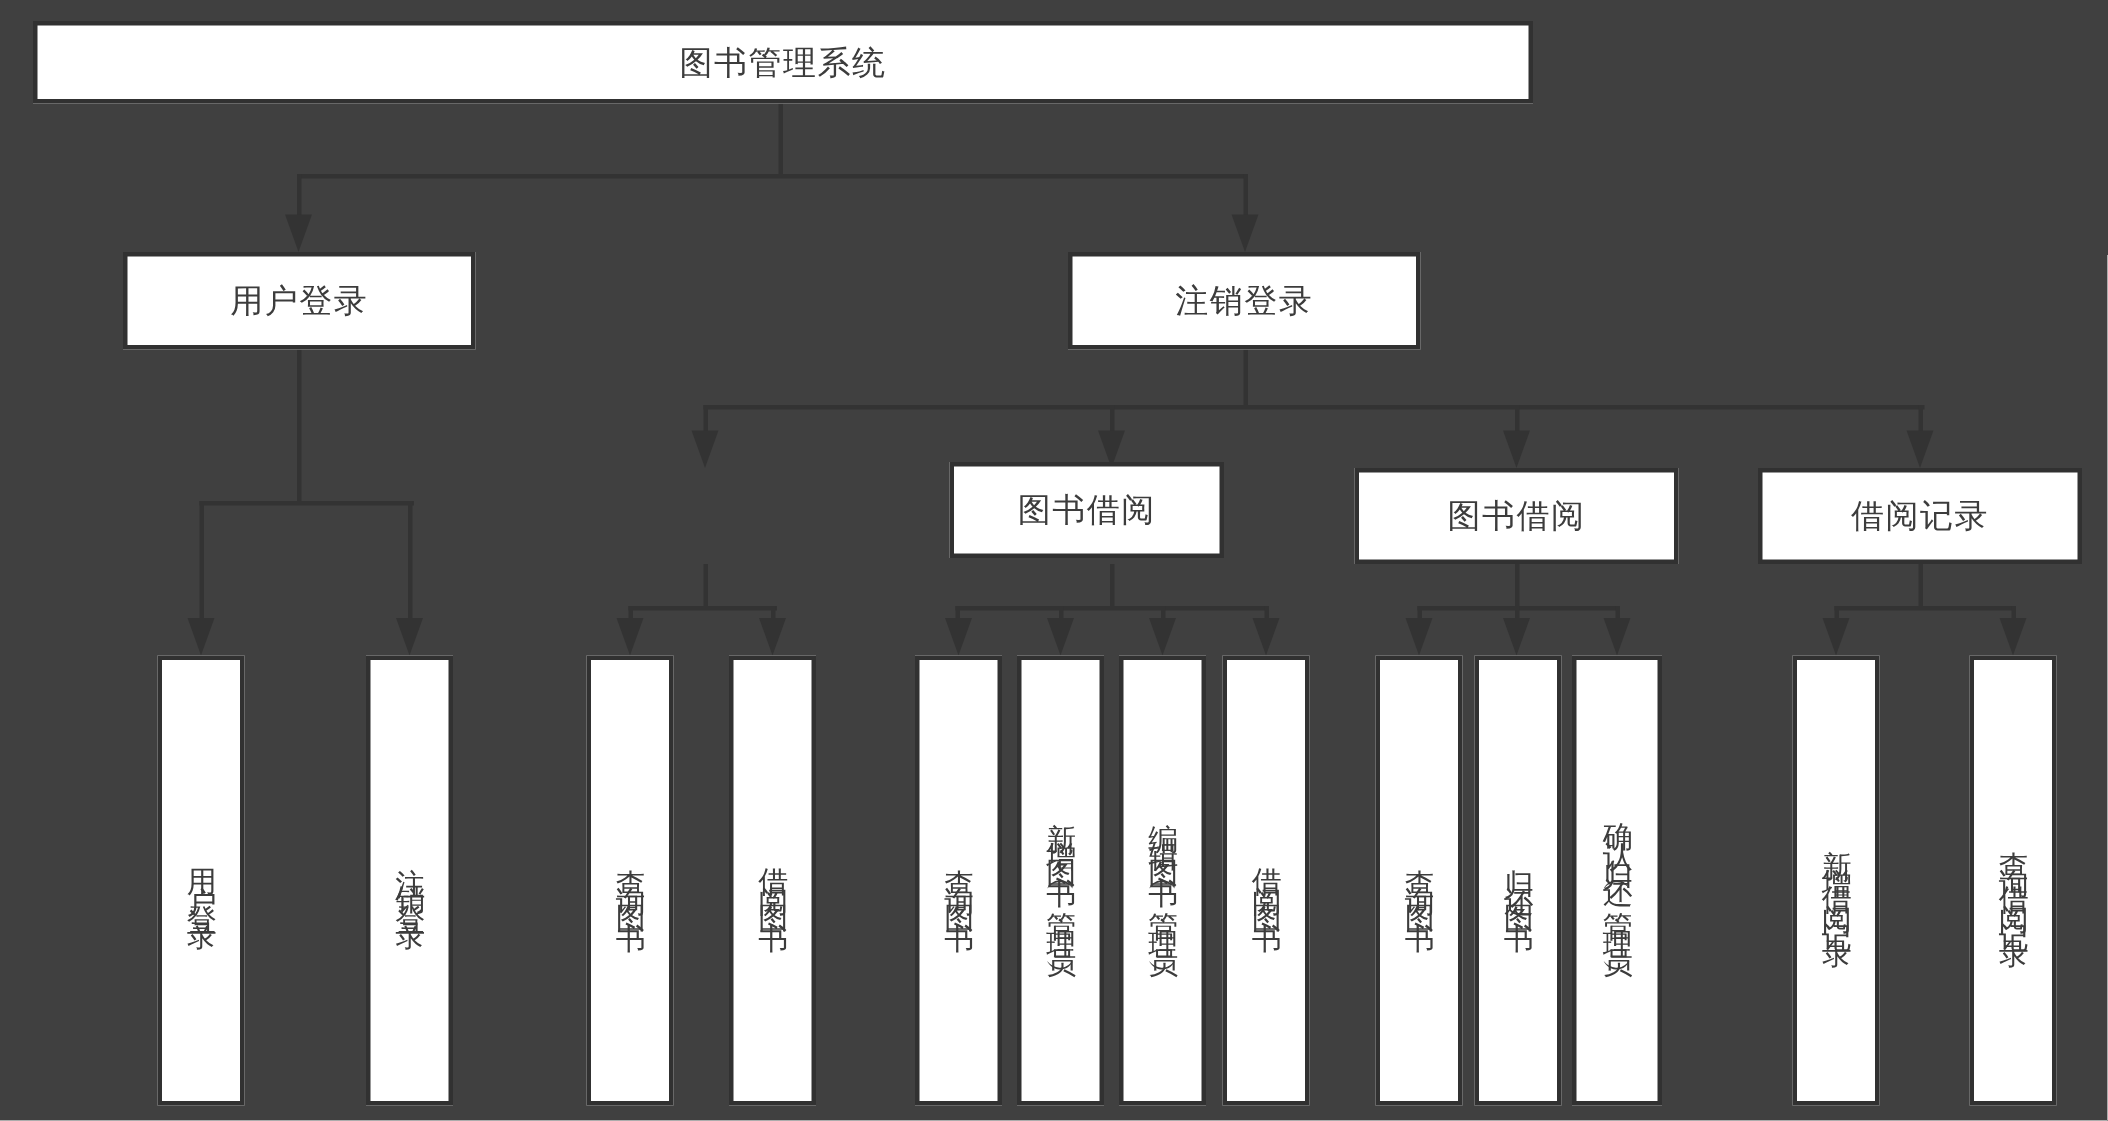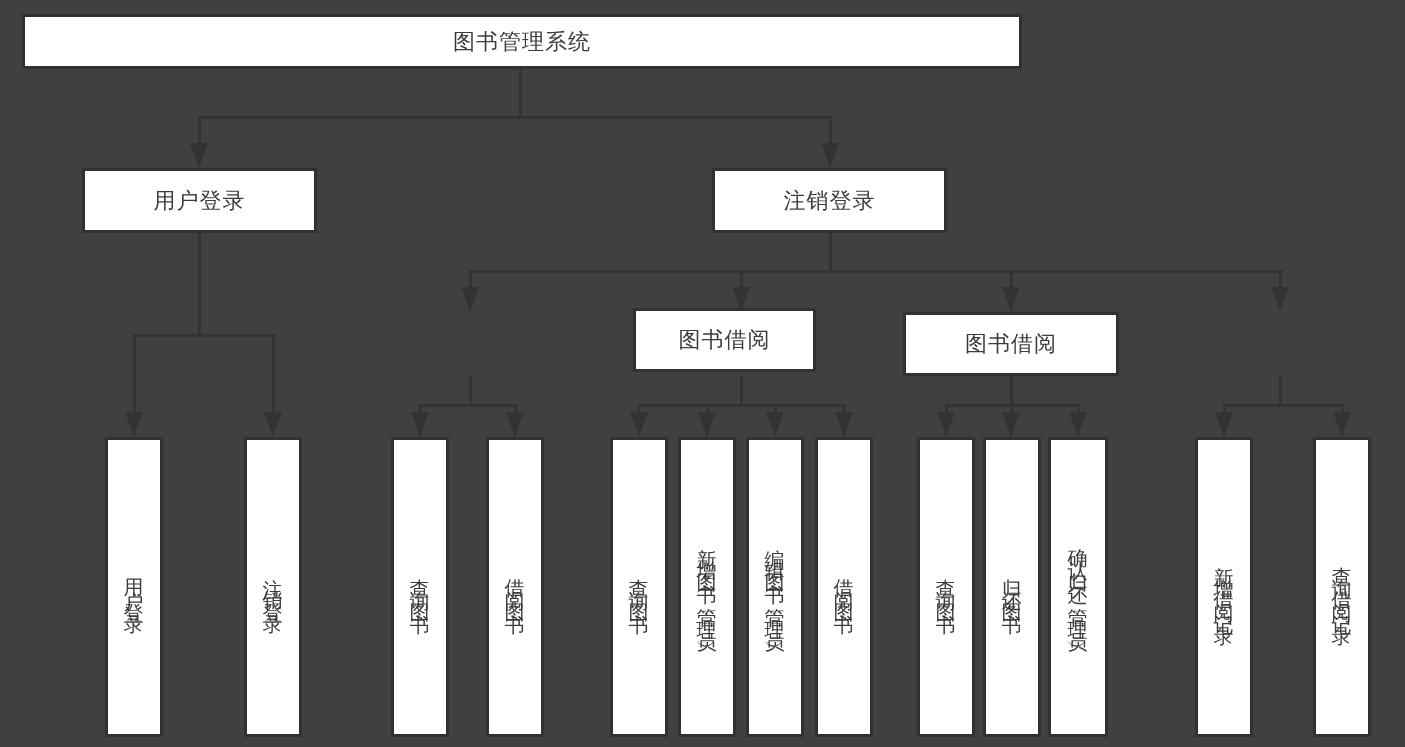--- a/index.html
+++ b/index.html
@@ -103,20 +103,23 @@
   <div class="box" style="left:712px;top:168px;width:235px;height:65px">
     <span class="hlabel">注销登录</span>
   </div>
 
   <div class="box" style="left:633px;top:308px;width:183px;height:64px">
     <span class="hlabel">图书借阅</span>
   </div>
   <div class="box" style="left:903px;top:312px;width:216px;height:64px">
     <span class="hlabel">图书借阅</span>
   </div>
+  <div class="box" style="left:1172px;top:312px;width:216px;height:64px">
+    <span class="hlabel">借阅记录</span>
+  </div>
 
   <div class="box leaf" style="left:105px">
     <span class="vtext">用户登录</span>
   </div>
   <div class="box leaf" style="left:244px">
     <span class="vtext">注销登录</span>
   </div>
 
   <div class="box leaf" style="left:391px">
     <span class="vtext">查询图书</span>

